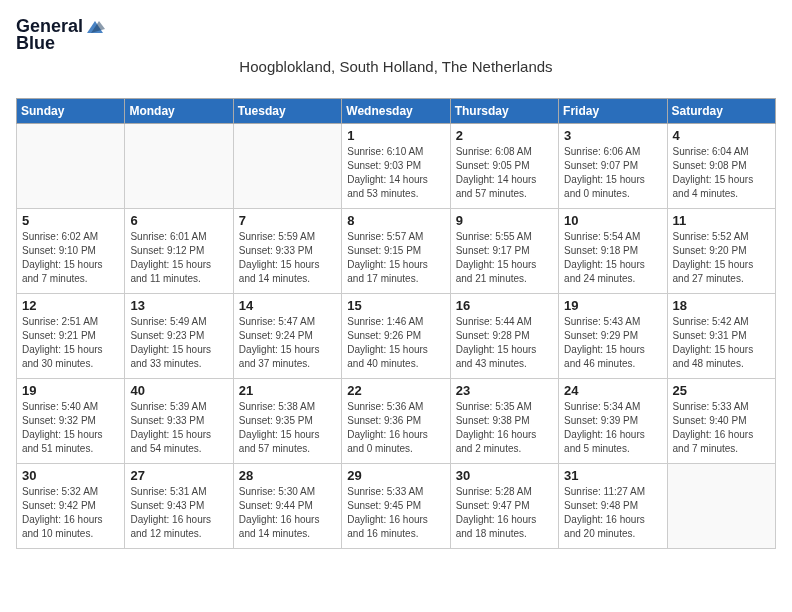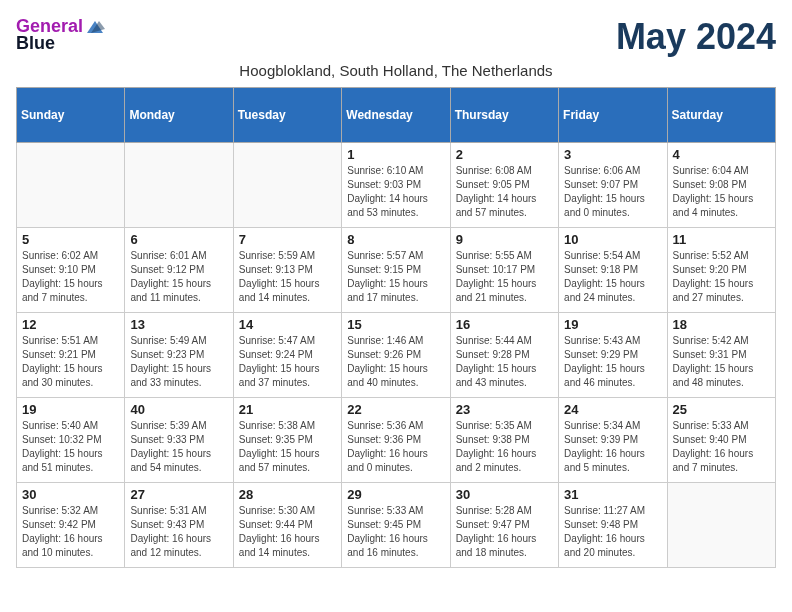--- a/index.html
+++ b/index.html
@@ -29,33 +29,33 @@
     .month-title {
       font-size: 36px;
       font-weight: bold;
       color: #1a3a5c;
       text-align: right;
     }
     .subtitle {
       text-align: center;
       font-size: 15px;
       color: #333;
-      margin-bottom: 8px;
+      margin-bottom: 23px;
     }
     table {
       width: 100%;
       border-collapse: collapse;
       table-layout: fixed;
     }
     th {
       background-color: #2a6ebb;
       color: #fff;
       font-size: 12px;
       font-weight: bold;
-      padding: 20px 4px;
+      padding: 5px 4px;
       text-align: left;
       border: 1px solid #aaa;
     }
     td {
       vertical-align: top;
       border: 1px solid #ccc;
       padding: 4px 5px;
       font-size: 10px;
       color: #333;
       height: 85px;
@@ -76,29 +76,28 @@
       line-height: 1.4;
       color: #444;
     }
   </style>
 </head>
 <body>
 
 <div class="header-top">
   <div class="logo">
     <div class="logo-row">
-      <span style="font-size:18px;font-weight:bold;color:#a21caf;">General</span>
+      <span style="font-size:18px;font-weight:bold;color:#0f172a;">General</span>
       <svg width="20" height="16" viewBox="0 0 20 16">
         <polygon points="2,14 10,2 18,14" fill="#2a6ebb" opacity="0.85"></polygon>
         <polygon points="6,14 14,2 20,10" fill="#1a3a5c" opacity="0.5"></polygon>
       </svg>
     </div>
     <span style="font-size:18px;font-weight:bold;color:#0f172a;margin-top:-4px;">Blue</span>
   </div>
-  <div class="month-title">May 2024</div>
 </div>
 
 <div class="subtitle">Hoogblokland, South Holland, The Netherlands</div>
 
 <table>
   <thead>
     <tr>
     <th>Sunday</th>
         <th>Monday</th>
         <th>Tuesday</th>
@@ -147,52 +146,52 @@
         </td>
         <td>
           <span class="day-num">6</span>
           <div class="day-info">Sunrise: 6:01 AM
 Sunset: 9:12 PM
 Daylight: 15 hours and 11 minutes.</div>
         </td>
         <td>
           <span class="day-num">7</span>
           <div class="day-info">Sunrise: 5:59 AM
-Sunset: 9:13 PM
+Sunset: 9:33 PM
 Daylight: 15 hours and 14 minutes.</div>
         </td>
         <td>
           <span class="day-num">8</span>
           <div class="day-info">Sunrise: 5:57 AM
 Sunset: 9:15 PM
 Daylight: 15 hours and 17 minutes.</div>
         </td>
         <td>
           <span class="day-num">9</span>
           <div class="day-info">Sunrise: 5:55 AM
-Sunset: 10:17 PM
+Sunset: 9:17 PM
 Daylight: 15 hours and 21 minutes.</div>
         </td>
         <td>
           <span class="day-num">10</span>
           <div class="day-info">Sunrise: 5:54 AM
 Sunset: 9:18 PM
 Daylight: 15 hours and 24 minutes.</div>
         </td>
         <td>
           <span class="day-num">11</span>
           <div class="day-info">Sunrise: 5:52 AM
 Sunset: 9:20 PM
 Daylight: 15 hours and 27 minutes.</div>
         </td>
       </tr>
       <tr>
         <td>
           <span class="day-num">12</span>
-          <div class="day-info">Sunrise: 5:51 AM
+          <div class="day-info">Sunrise: 2:51 AM
 Sunset: 9:21 PM
 Daylight: 15 hours and 30 minutes.</div>
         </td>
         <td>
           <span class="day-num">13</span>
           <div class="day-info">Sunrise: 5:49 AM
 Sunset: 9:23 PM
 Daylight: 15 hours and 33 minutes.</div>
         </td>
         <td>
@@ -223,21 +222,21 @@
           <span class="day-num">18</span>
           <div class="day-info">Sunrise: 5:42 AM
 Sunset: 9:31 PM
 Daylight: 15 hours and 48 minutes.</div>
         </td>
       </tr>
       <tr>
         <td>
           <span class="day-num">19</span>
           <div class="day-info">Sunrise: 5:40 AM
-Sunset: 10:32 PM
+Sunset: 9:32 PM
 Daylight: 15 hours and 51 minutes.</div>
         </td>
         <td>
           <span class="day-num">40</span>
           <div class="day-info">Sunrise: 5:39 AM
 Sunset: 9:33 PM
 Daylight: 15 hours and 54 minutes.</div>
         </td>
         <td>
           <span class="day-num">21</span>

